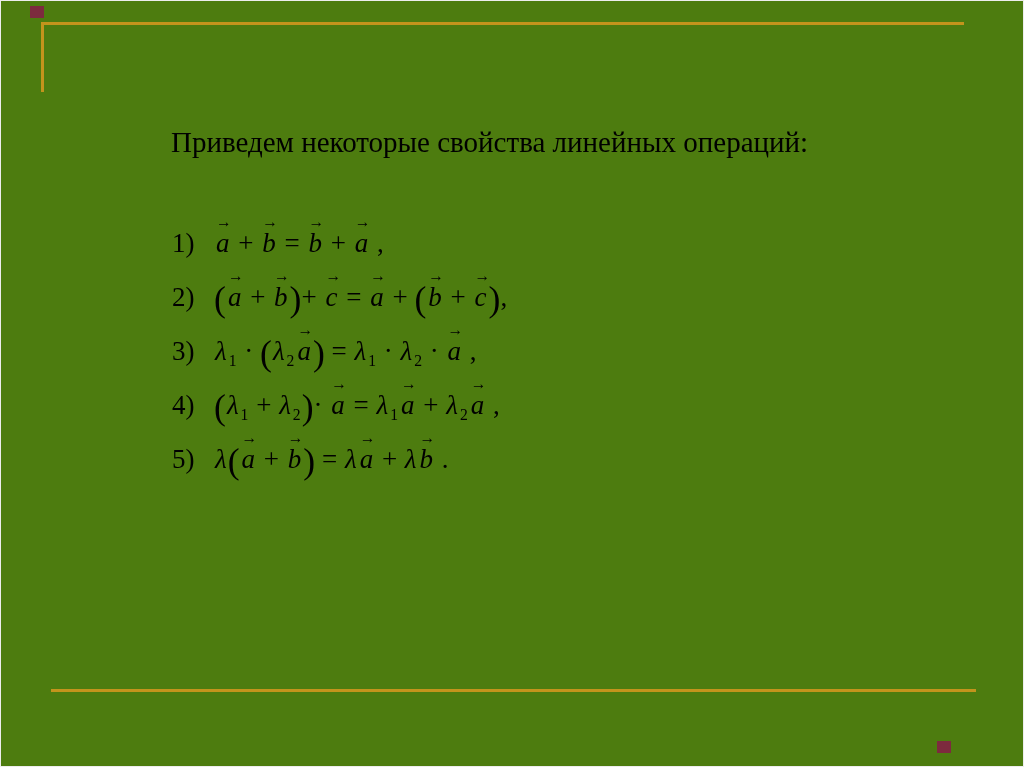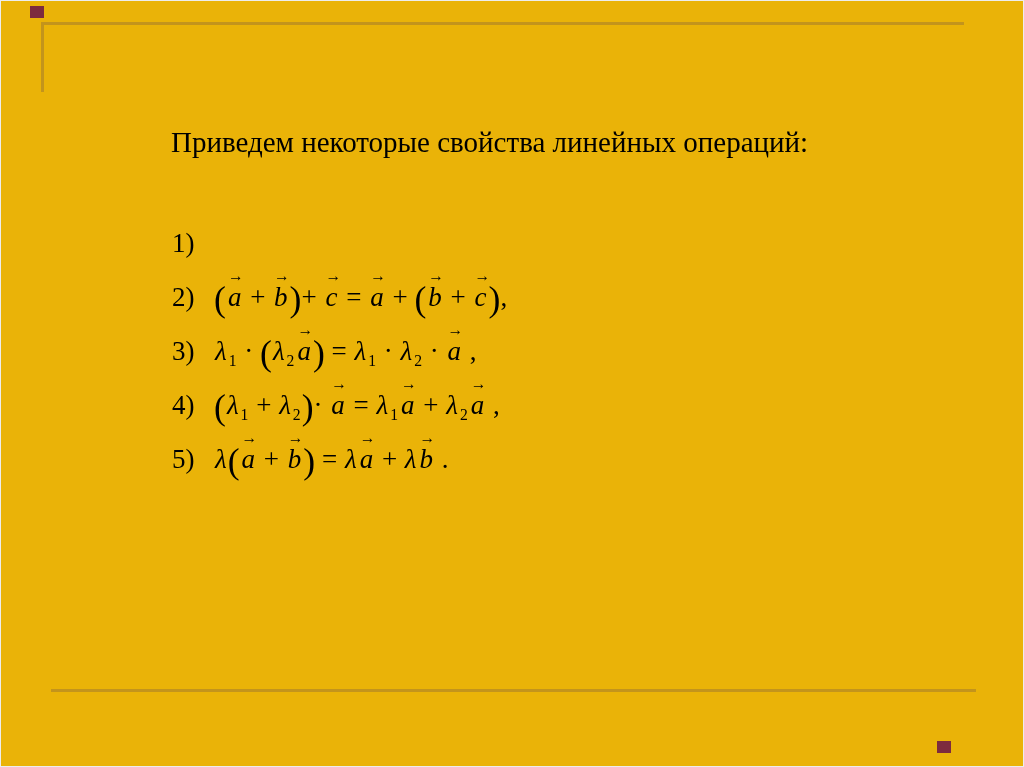--- a/index.html
+++ b/index.html
@@ -4,21 +4,21 @@
 <style>
   :root{
     --gold:#C3941C;
     --maroon:#7D2B3E;
     --ink:#000000;
   }
   html,body{margin:0;padding:0;background:#f7f7f7;}
   .canvas{
     position:relative;
     width:1024px;height:767px;
-    background:#eab308;
+    background:#4d7c0f;
     border:1px solid #ededed;
     box-sizing:border-box;
     overflow:hidden;
     font-family:"Liberation Serif","DejaVu Serif",serif;
     color:var(--ink);
   }
   .sq{position:absolute;width:14px;height:12px;background:var(--maroon);}
   .sq-tl{left:29px;top:5px;}
   .sq-br{left:936px;top:740px;}
   .line{position:absolute;background:var(--gold);}
@@ -67,20 +67,21 @@
 <div class="canvas">
   <div class="sq sq-tl"></div>
   <div class="line line-top"></div>
   <div class="line line-left"></div>
 
   <div class="title">Приведем некоторые свойства линейных операций:</div>
 
   <div class="formulas">
       <div class="frow">
         <span class="fnum">1)</span>
+        <span class="fbody"><span class="m-vec">a</span><span class="m-txt"> + </span><span class="m-vec">b</span><span class="m-txt"> = </span><span class="m-vec">b</span><span class="m-txt"> + </span><span class="m-vec">a</span><span class="m-txt"> ,</span></span>
       </div>
       <div class="frow">
         <span class="fnum">2)</span>
         <span class="fbody"><span class="m-par">(</span><span class="m-vec">a</span><span class="m-txt"> + </span><span class="m-vec">b</span><span class="m-par">)</span><span class="m-txt">+ </span><span class="m-vec">c</span><span class="m-txt"> = </span><span class="m-vec">a</span><span class="m-txt"> + </span><span class="m-par">(</span><span class="m-vec">b</span><span class="m-txt"> + </span><span class="m-vec">c</span><span class="m-par">)</span><span class="m-txt">,</span></span>
       </div>
       <div class="frow">
         <span class="fnum">3)</span>
         <span class="fbody"><span class="m-var">λ</span><span class="m-sub">1</span><span class="m-txt"> · </span><span class="m-par">(</span><span class="m-var">λ</span><span class="m-sub">2</span><span class="m-vec">a</span><span class="m-par">)</span><span class="m-txt"> = </span><span class="m-var">λ</span><span class="m-sub">1</span><span class="m-txt"> · </span><span class="m-var">λ</span><span class="m-sub">2</span><span class="m-txt"> · </span><span class="m-vec">a</span><span class="m-txt"> ,</span></span>
       </div>
       <div class="frow">

